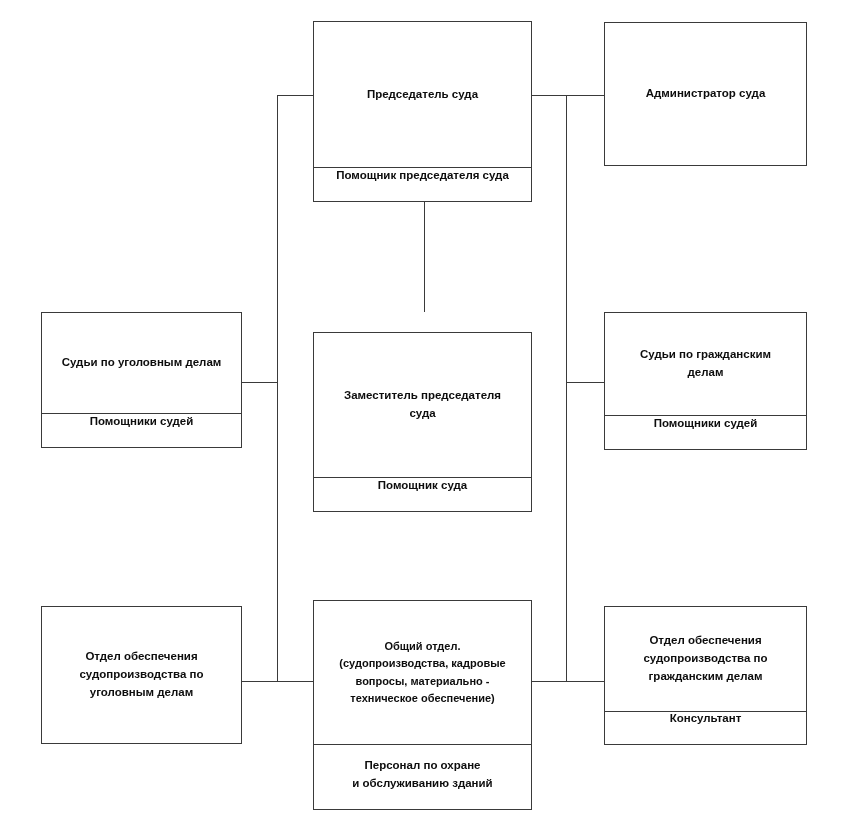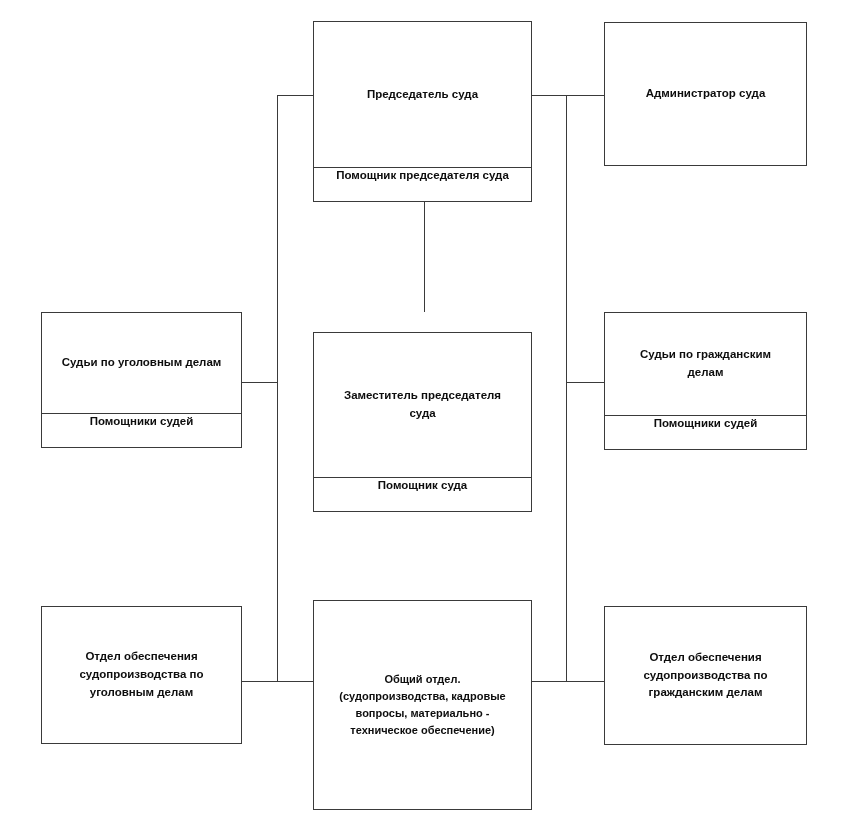--- a/index.html
+++ b/index.html
@@ -138,23 +138,30 @@
     </div>
   </div>
 
   <div class="node" style="left:313px; top:600px; width:219px; height:210px;">
     <div class="node-main">
       <span class="label small">Общий отдел.
 (судопроизводства, кадровые
 вопросы, материально -
 техническое обеспечение)</span>
     </div>
+    <div class="node-sub" style="height:65px;">
+      <span class="label">Персонал по охране
+и обслуживанию зданий</span>
+    </div>
   </div>
 
   <div class="node" style="left:604px; top:606px; width:203px; height:139px;">
     <div class="node-main">
       <span class="label">Отдел обеспечения
 судопроизводства по
 гражданским  делам</span>
     </div>
+    <div class="node-sub" style="height:29px;">
+      <span class="label">Консультант</span>
+    </div>
   </div>
 
 </div>
 
 </body></html>

